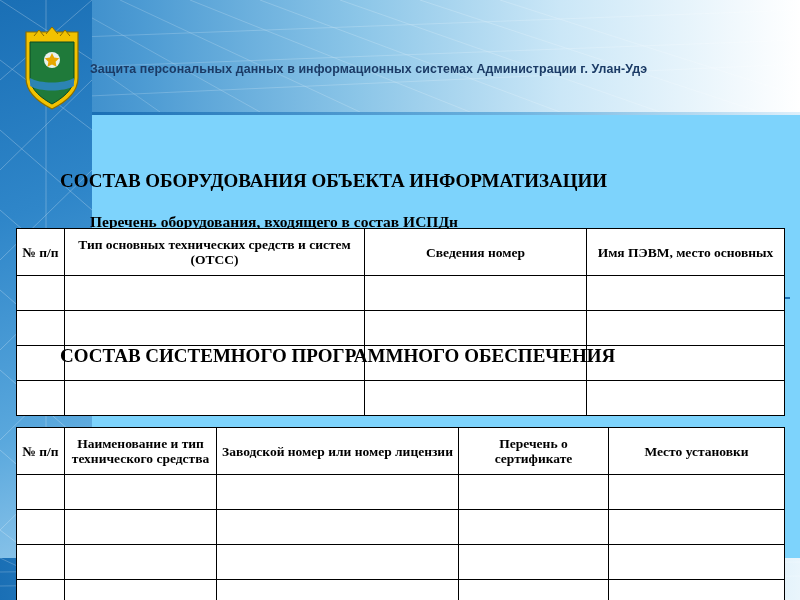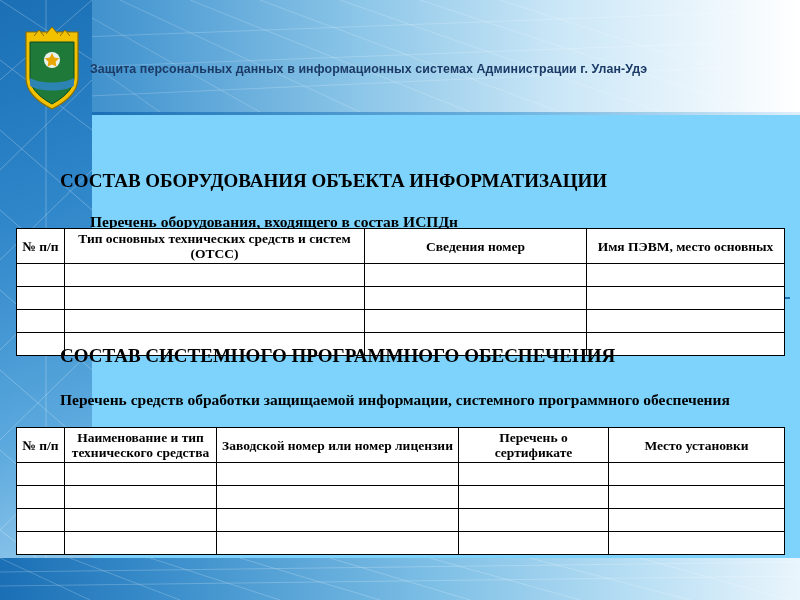--- a/index.html
+++ b/index.html
@@ -117,21 +117,21 @@
 
   table.grid {
     position: absolute;
     border-collapse: collapse;
     font-family: "Liberation Serif", serif;
     table-layout: fixed;
   }
   table.grid th,
   table.grid td {
     border: 1px solid #000000;
-    padding: 2px 3px;
+    padding: 8px 3px;
     text-align: center;
     vertical-align: middle;
     font-size: 13.5px;
     color: #000000;
     background: #ffffff;
   }
   table.grid th { font-weight: bold; line-height: 1.12; }
   table.grid td.empty { height: 18px; }
 
   #table1 { left: 16px; top: 228px; width: 768px; }
@@ -235,21 +235,20 @@
       <tr>
         <td class="empty"></td>
         <td class="empty"></td>
         <td class="empty"></td>
         <td class="empty"></td>
       </tr>
     </tbody>
   </table>
 
   <div class="section-head" id="sec2-head">СОСТАВ СИСТЕМНОГО ПРОГРАММНОГО ОБЕСПЕЧЕНИЯ</div>
-  <div class="section-head" id="sec2-sub">Перечень средств обработки защищаемой информации, системного программного обеспечения</div>
 
   <table class="grid" id="table2">
     <colgroup>
       <col style="width:48px">
       <col style="width:152px">
       <col style="width:242px">
       <col style="width:150px">
       <col style="width:176px">
     </colgroup>
     <thead>

